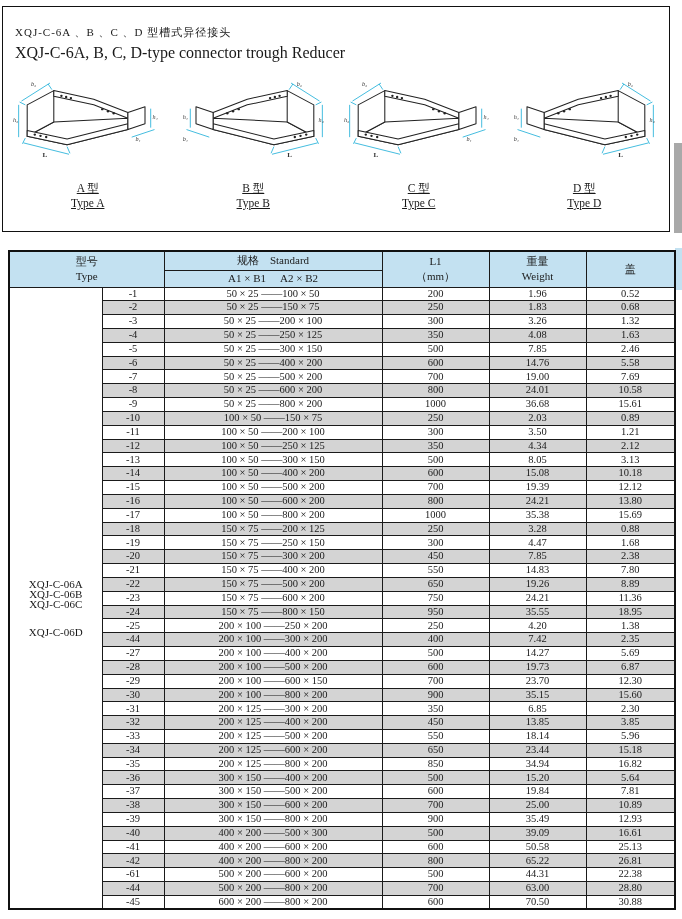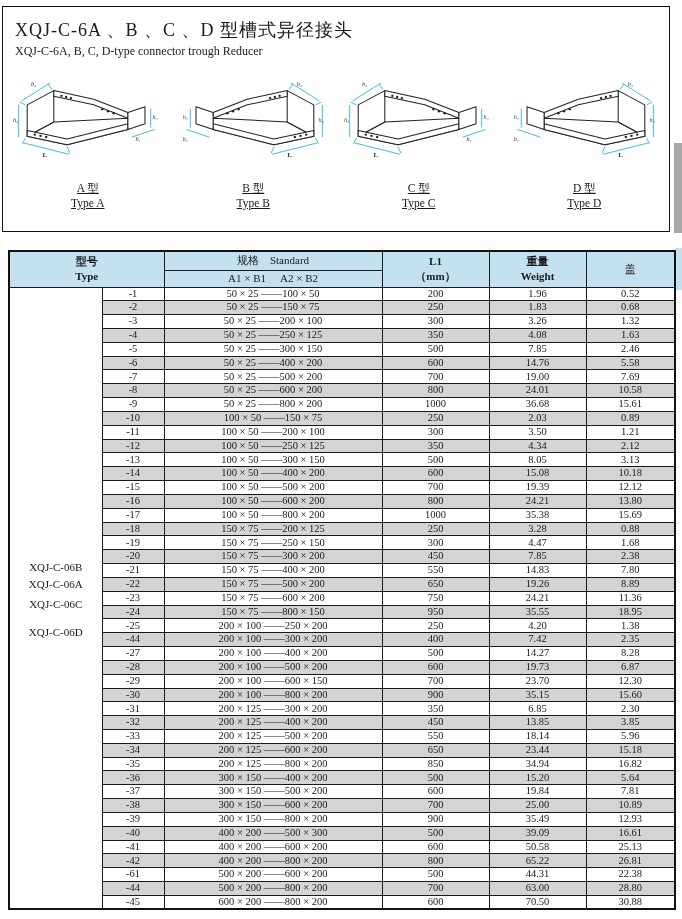--- a/index.html
+++ b/index.html
@@ -6,22 +6,22 @@
   body{
     width:682px;height:919px;position:relative;overflow:hidden;
     font-family:"Liberation Serif","DejaVu Serif",serif;color:#1a1a1a;
   }
   
   .topbox{
     position:absolute;left:2px;top:6px;width:668px;height:226px;
     border:1px solid #111;background:#fff;box-sizing:border-box;
   }
   .titleblock{position:absolute;left:12px;top:10px;line-height:1.45;}
-  .title-cn{font-size:18px;letter-spacing:1px;}
-  .title-en{font-size:12px;}
+  .title-cn{font-size:11px;letter-spacing:1px;margin-top:8px;}
+  .title-en{font-size:16px;}
   .figures{
     position:absolute;left:2px;right:2px;top:56px;
     display:flex;justify-content:space-around;align-items:flex-start;
   }
   .fig{margin:0;text-align:center;width:160px;}
   .fig figcaption{font-size:11.5px;line-height:1.3;margin-top:-2px;text-decoration:underline;}
   
   .edge-tab-gray{position:absolute;right:0;top:143px;width:8px;height:90px;background:#a9a9a9;}
   .edge-tab-blue{position:absolute;right:0;top:248px;width:7px;height:42px;background:#c3e1f1;}
   
@@ -29,21 +29,21 @@
     position:absolute;left:8px;top:250px;width:666px;
     border-collapse:collapse;table-layout:fixed;
     font-size:10.5px;line-height:1;
   }
   .spec-table td,.spec-table th{
     border:1px solid #1a1a1a;padding:0;text-align:center;
     font-weight:normal;overflow:hidden;white-space:nowrap;
   }
   .spec-table{border:2px solid #111;}
   .spec-table thead th{background:#c3e1f1;font-size:11px;}
-  .hdr-two-line div{line-height:1.35;font-weight:bold;}
+  .hdr-two-line div{line-height:1.35;}
   .hdr-sub{display:flex;justify-content:center;gap:14px;}
   .spec-table thead tr:first-child{height:19px;}
   .spec-table thead tr:last-child{height:17px;}
   .spec-table tbody tr{height:13.84px;}
   .spec-table tbody td{background:#fff;}
   .spec-table tbody tr.shaded td{background:#d4d4d4;}
   td.model-cell,
   .spec-table tbody tr.shaded td.model-cell{background:#fff;position:relative;}
   .model-label{
     position:absolute;left:0;width:100%;text-align:center;
@@ -271,21 +271,21 @@
           <span>A1 × B1</span>
           <span>A2 × B2</span>
         </div>
       </th>
     </tr>
   </thead>
   <tbody>
       <tr>
         <td rowspan="45" class="model-cell">
           <div class="model-label" style="top: 253px; margin-top: 36px;">XQJ-C-06A</div>
-          <div class="model-label" style="top: 272px; text-align: center;">XQJ-C-06B</div>
+          <div class="model-label" style="top: 299px; text-align: center;">XQJ-C-06B</div>
           <div class="model-label" style="top: 309px;">XQJ-C-06C</div>
           <div class="model-label" style="top: 337px;">XQJ-C-06D</div>
         </td>
         <td>-1</td>
         <td>50 × 25 ——100 × 50</td>
         <td>200</td>
         <td>1.96</td>
         <td>0.52</td>
       </tr>
       <tr class="shaded">
@@ -461,21 +461,21 @@
         <td>200 × 100 ——300 × 200</td>
         <td>400</td>
         <td>7.42</td>
         <td>2.35</td>
       </tr>
       <tr>
         <td>-27</td>
         <td>200 × 100 ——400 × 200</td>
         <td>500</td>
         <td>14.27</td>
-        <td>8.28</td>
+        <td>5.69</td>
       </tr>
       <tr class="shaded">
         <td>-28</td>
         <td>200 × 100 ——500 × 200</td>
         <td>600</td>
         <td>19.73</td>
         <td>6.87</td>
       </tr>
       <tr>
         <td>-29</td>

